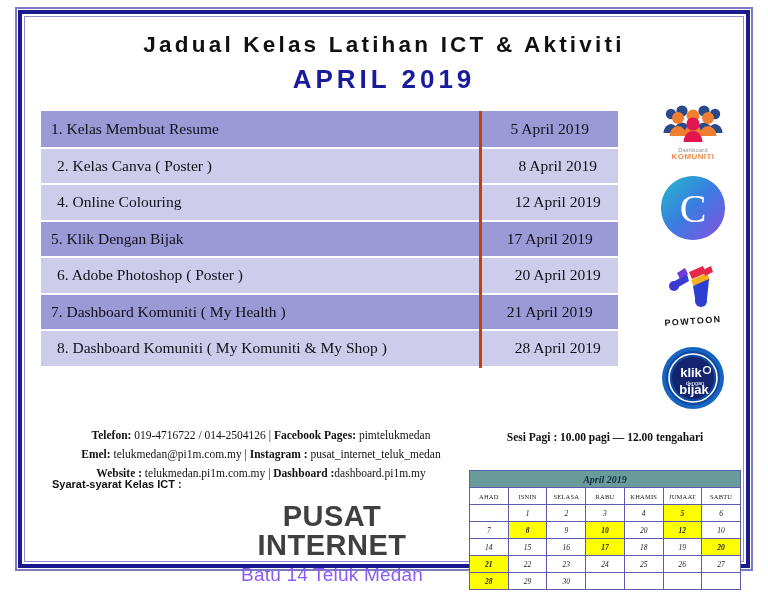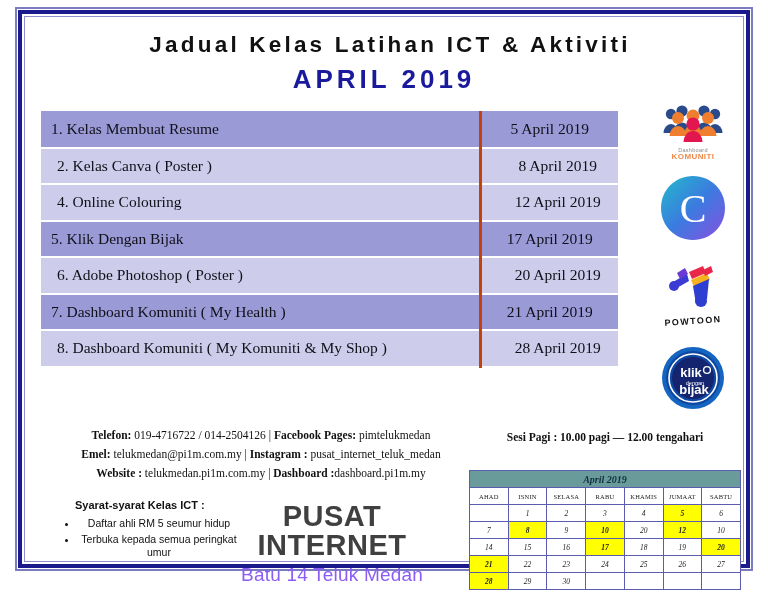--- a/index.html
+++ b/index.html
@@ -29,21 +29,20 @@
   
   #title-main {
     position: absolute; left: 0; top: 18px; width: 100%;
     text-align: center;
     font-family: "Liberation Sans", sans-serif;
     font-weight: bold;
     font-size: 22.5px;
     letter-spacing: 3.2px;
     color: #111111;
     white-space: nowrap;
-    margin-left: 6px;
   }
   #title-sub {
     position: absolute; left: 0; top: 50px; width: 100%;
     text-align: center;
     font-family: "Liberation Sans", sans-serif;
     font-weight: bold;
     font-size: 26px;
     letter-spacing: 4px;
     color: #1a1a9c;
     white-space: nowrap;
@@ -112,23 +111,23 @@
     left: 24px; top: 412px; width: 430px;
     text-align: center;
     font-size: 11.5px;
     color: #111111;
     line-height: 19px;
   }
   #contact b { font-weight: bold; }
 
   
   #terms-title {
-    position: absolute; left: 30px; top: 485px;
-    font-family: "Liberation Sans", sans-serif;
-    font-weight: bold; font-size: 11px; color: #111; margin-left: 23px;
+    position: absolute; left: 30px; top: 464px;
+    font-family: "Liberation Sans", sans-serif;
+    font-weight: bold; font-size: 11px; color: #111;
   }
   #terms-list {
     position: absolute; left: 38px; top: 503px; width: 180px;
     margin: 0; padding: 0 0 0 18px;
     font-family: "Liberation Sans", sans-serif;
     font-size: 10.5px; color: #111;
     line-height: 13.5px;
     text-align: center;
   }
   #terms-list li { margin-bottom: 2px; }
@@ -306,24 +305,20 @@
     </div>
     <div>
       <b>Emel:</b><span> telukmedan@pi1m.com.my | </span><b>Instagram :</b><span> pusat_internet_teluk_medan</span>
     </div>
     <div>
       <b>Website :</b><span> telukmedan.pi1m.com.my  | </span><b>Dashboard :</b><span>dashboard.pi1m.my</span>
     </div>
   </div>
 
   <div id="terms-title">Syarat-syarat Kelas ICT :</div>
-  <ul id="terms-list">
-      <li>Daftar ahli RM 5 seumur hidup</li>
-      <li>Terbuka kepada semua peringkat umur</li>
-    </ul>
 
   <div id="pi-logo">
     <div id="pi-title">PUSAT INTERNET</div>
     <div id="pi-sub">Batu 14 Teluk Medan</div>
   </div>
 
   <div id="sessions">
     <div>Sesi Pagi    : 10.00 pagi — 12.00 tengahari</div>
   </div>
 

